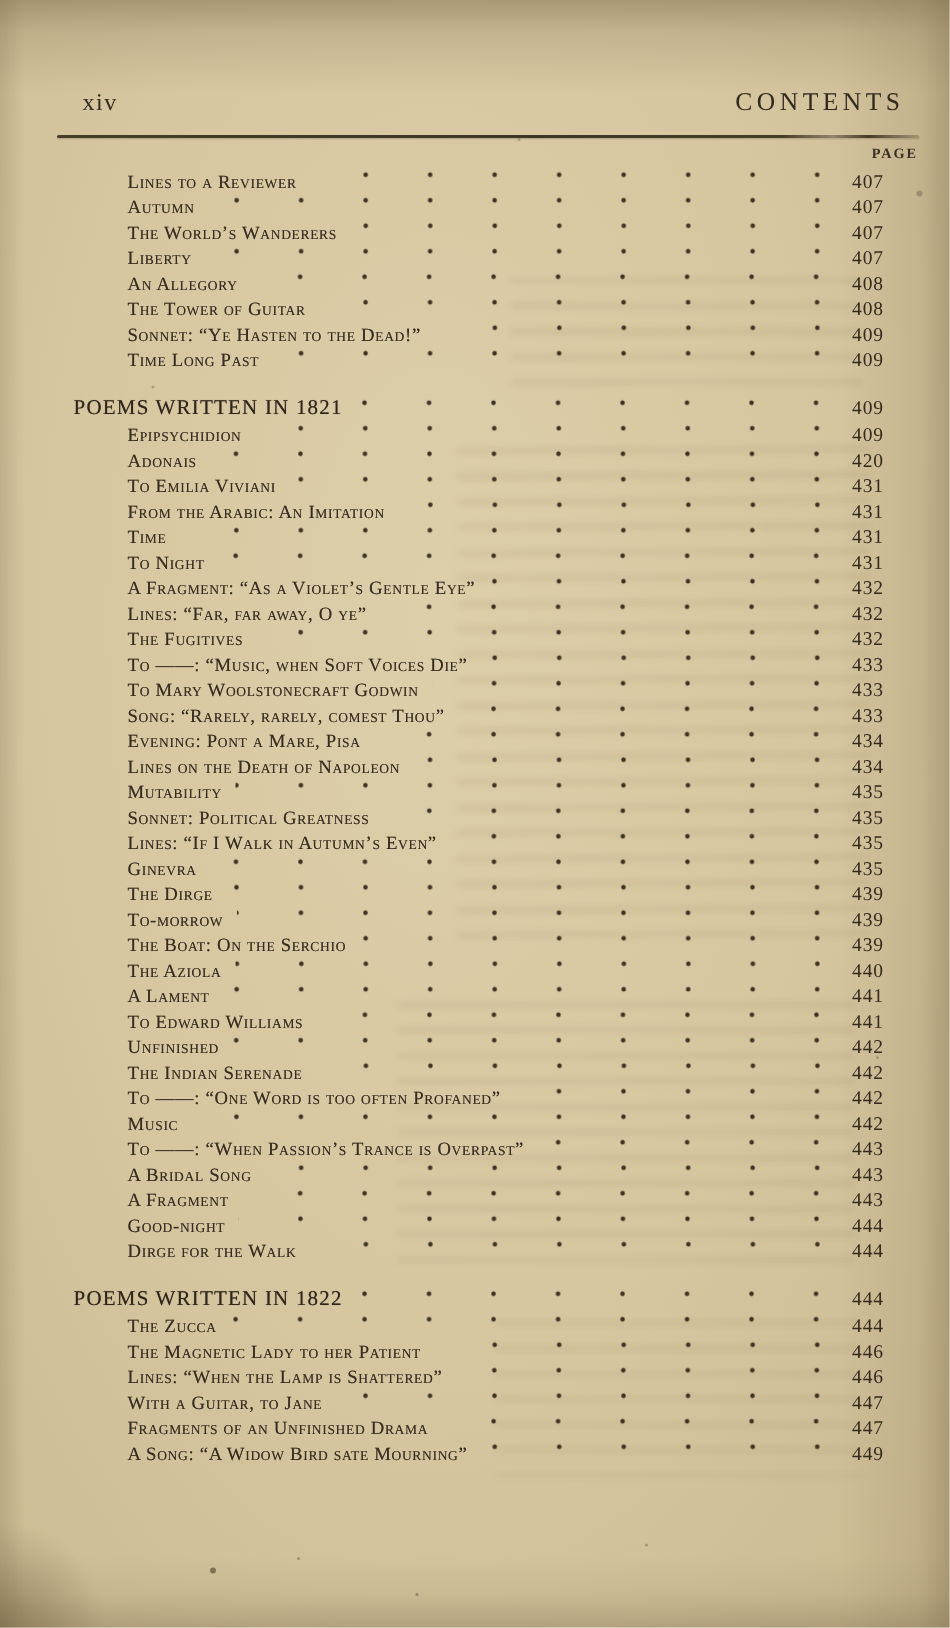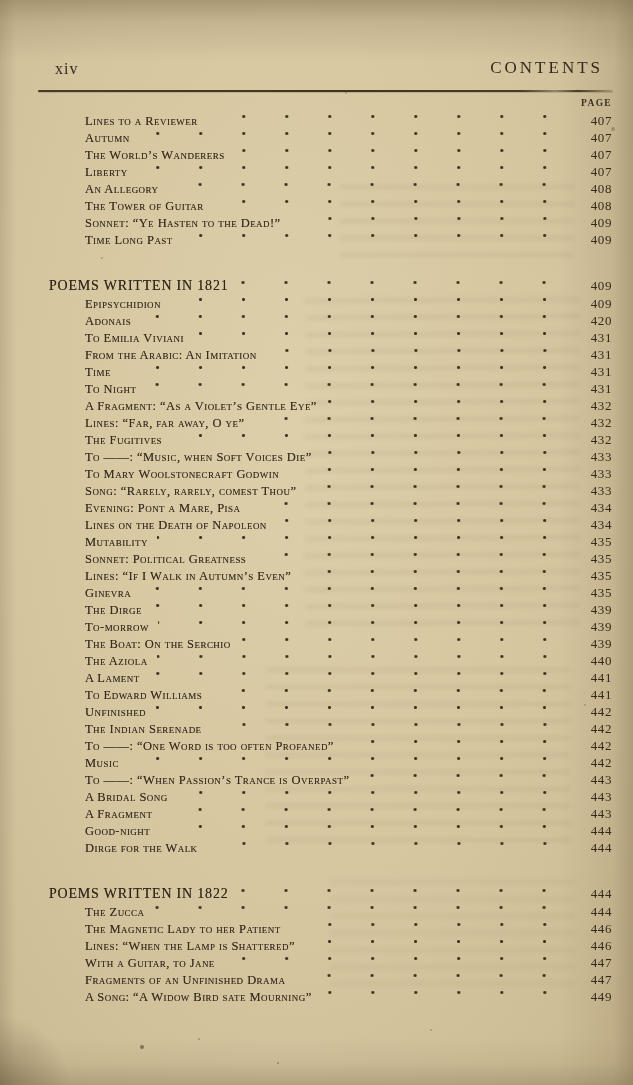--- a/index.html
+++ b/index.html
@@ -58,24 +58,24 @@
     font-variant:small-caps;font-size:12.5px;letter-spacing:.45px;white-space:pre;
     text-shadow:0 0 .4px rgba(54,44,32,.55);
   }
   .row .leader{
     flex:1 1 auto;align-self:stretch;margin:0 6px 0 9px;min-width:12px;overflow:hidden;
     background-image:radial-gradient(circle, #3c3124 1.1px, rgba(60,49,36,0) 1.9px);
     background-size:43px 17px;background-repeat:repeat-x;
     background-position:right -4px bottom 4px;
   }
   .row .p{
-    flex:0 0 auto;width:44px;text-align:right;font-size:13px;letter-spacing:.6px;
+    flex:0 0 auto;width:44px;font-size:13px;letter-spacing:.6px;
     color:#33291d;font-feature-settings:"onum";
   }
-  .row.heading{margin-top:29px;height:18px;line-height:18px;margin-left:-36px;}
+  .row.heading{margin-top:15px;height:18px;line-height:18px;margin-left:-36px;}
   .row.heading .t{
     font-variant:normal;font-size:14px;letter-spacing:.8px;color:#2f261b;
     text-shadow:0 0 .5px rgba(47,38,27,.6);
   }
 </style>
 </head>
 <body>
 
 <div class="paper">
   <div class="ghost g1"></div>

